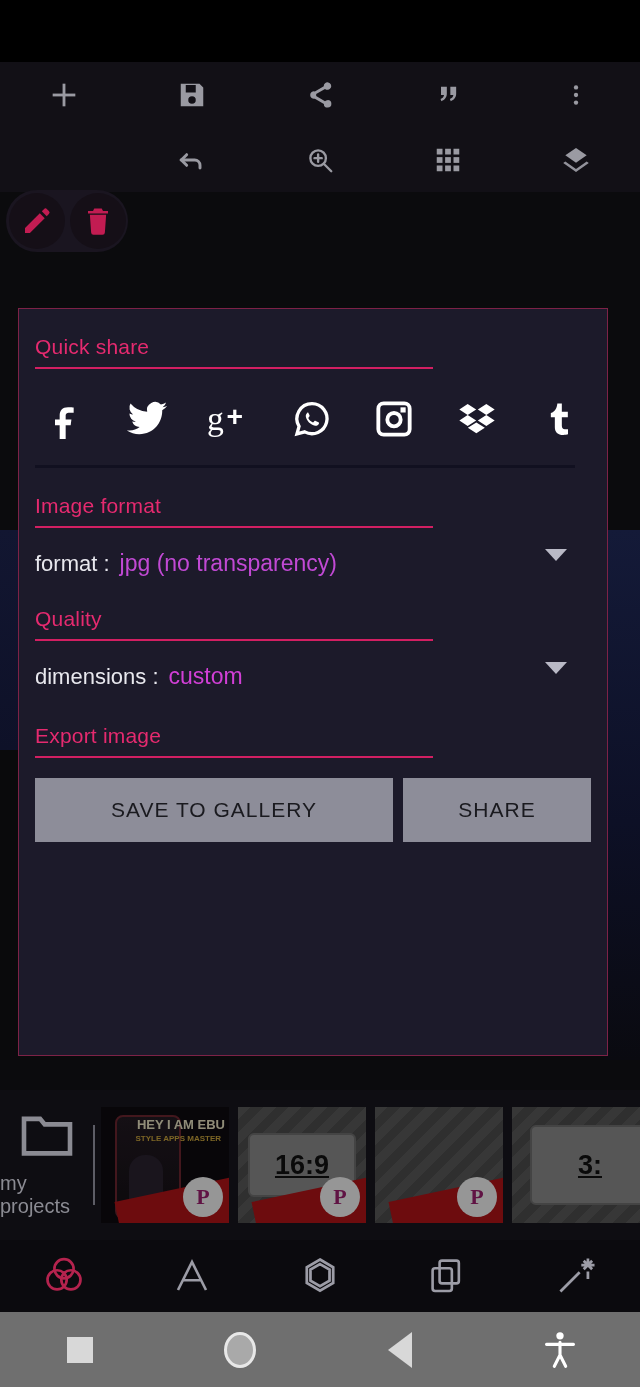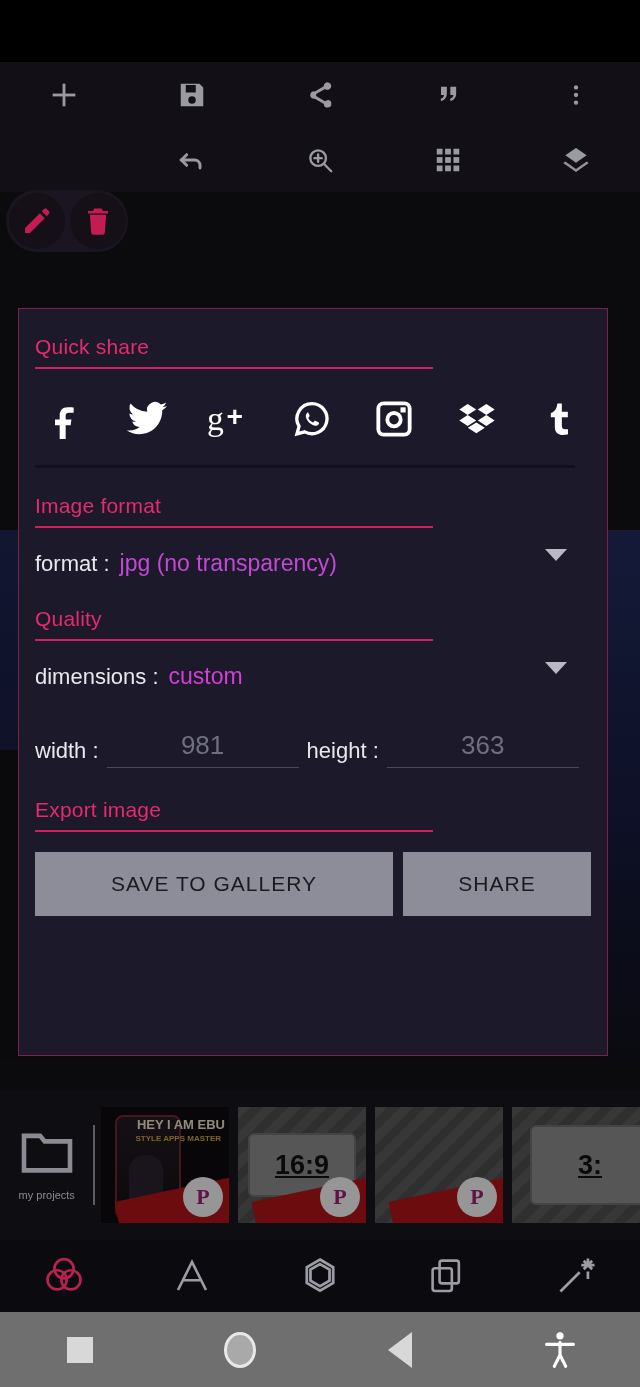--- a/index.html
+++ b/index.html
@@ -70,21 +70,21 @@
   .btn{ background:#8d8d99; color:#1a1a1f; font-size:21px; letter-spacing:1px;
         text-align:center; padding:20px 0; border:0; }
   .btn.save{ flex:1; }
   .btn.share{ width:188px; }
 
   
   .projects{ position:absolute; left:0; top:1090px; width:640px; height:150px;
              background:#0e0d12; display:flex; align-items:center; }
   .myproj{ width:122px; display:flex; flex-direction:column; align-items:center;
            color:#8b8b93; }
-  .myproj .lab{ font-size:11px; margin-top:10px; }
+  .myproj .lab{ font-size:20px; margin-top:10px; }
   .vdiv{ width:2px; height:80px; background:#5d5d66; margin:0 6px 0 0; }
   .thumbs{ display:flex; gap:9px; }
   .thumb{ width:128px; height:116px; position:relative; overflow:hidden;
           background:#555; }
   .thumb .stripes{ position:absolute; inset:0;
      background:repeating-linear-gradient(135deg,#5a5a5a 0 9px,#4c4c4c 9px 18px); }
   .thumb .card{ position:absolute; background:#8c8c8c; display:flex;
                 align-items:center; justify-content:center; color:#111;
                 font-size:27px; font-weight:bold; border:2px solid #6f6f6f;
                 border-radius:6px;text-decoration:underline; }
@@ -278,34 +278,20 @@
 
     <div class="sect">Quality</div>
     <div class="sectline"></div>
 
     <div class="row">
       <span class="lbl">dimensions :</span>
       <span class="val dim">custom</span>
       <span class="caret"></span>
     </div>
 
-    <div class="wh">
-      <div class="whgroup">
-        <span class="whlbl">width :</span>
-        <div class="whfield">
-          <span class="ph">981</span>
-        </div>
-      </div>
-      <div class="whgroup" style="margin-left:8px;">
-        <span class="whlbl">height :</span>
-        <div class="whfield">
-          <span class="ph">363</span>
-        </div>
-      </div>
-    </div>
 
     <div class="sect" style="padding-top:30px;">Export image</div>
     <div class="sectline"></div>
 
     <div class="btnrow">
       <button class="btn save">SAVE TO GALLERY</button>
       <button class="btn share">SHARE</button>
     </div>
   </div>
 

